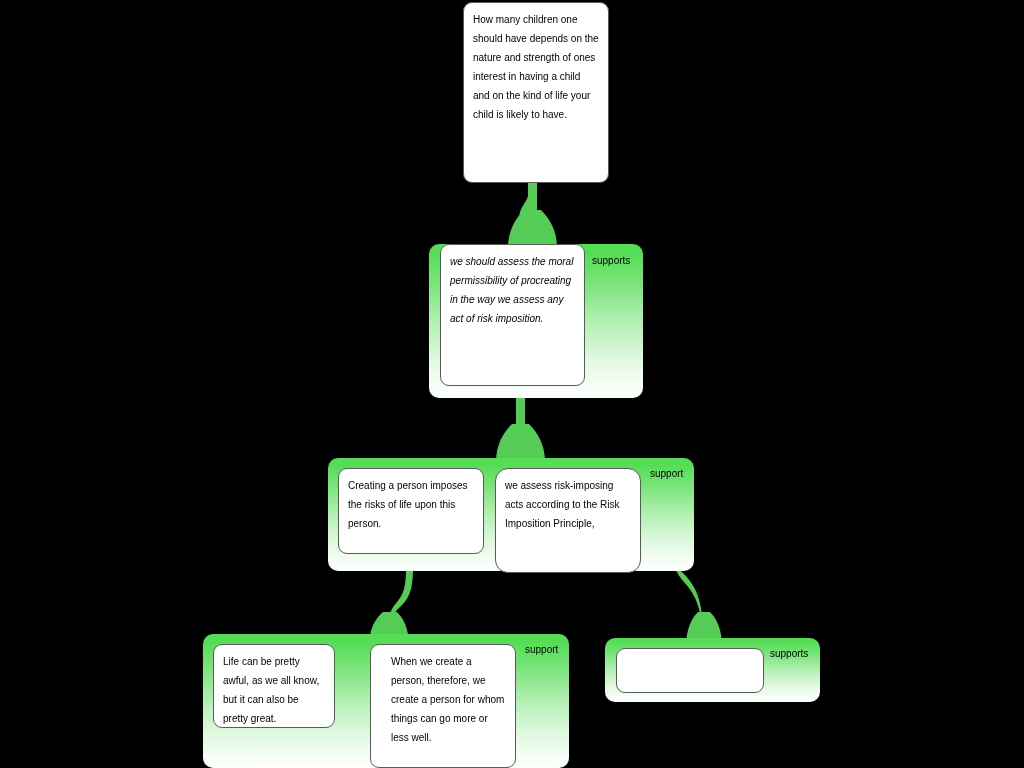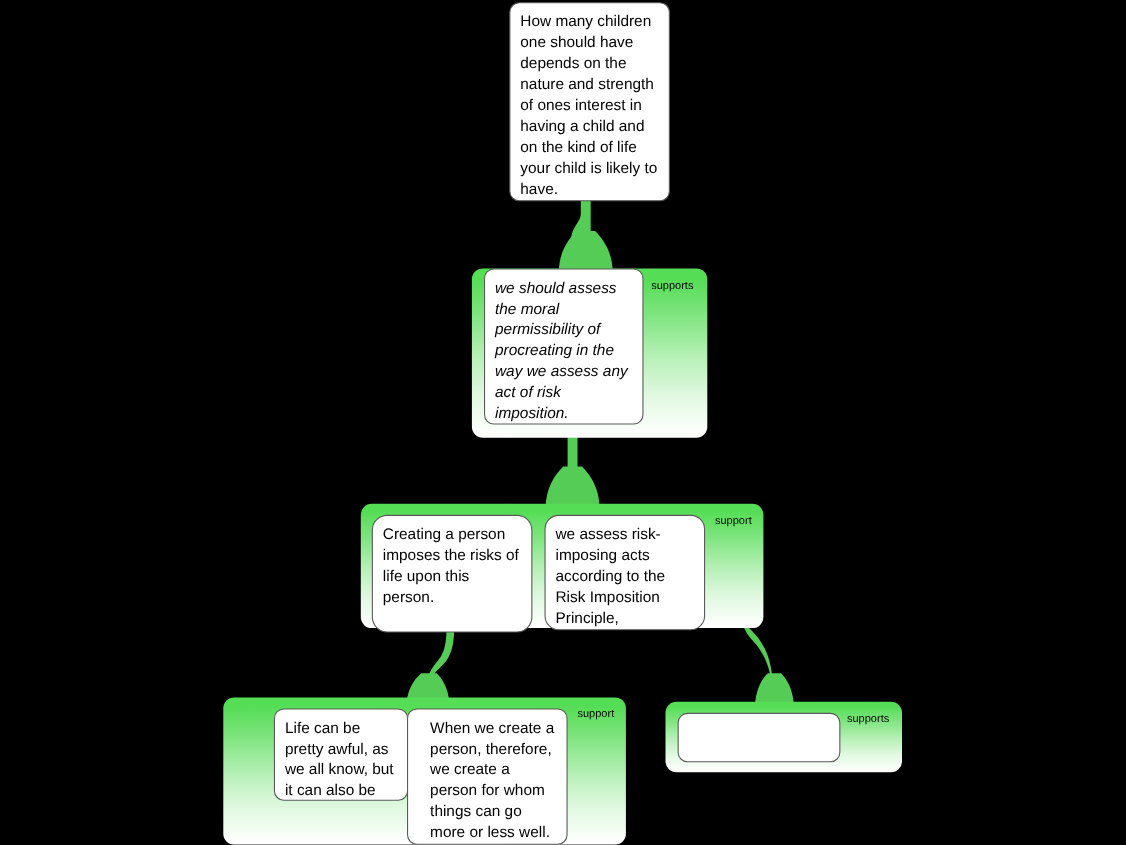--- a/index.html
+++ b/index.html
@@ -39,21 +39,21 @@
 
   
   .claim-box {
     position: absolute;
     box-sizing: border-box;
     background: #ffffff;
     border: 1px solid #5a5a5a;
     border-radius: 9px;
     padding: 7px 9px 7px 9px;
     color: #000000;
-    font-size: 14px;
+    font-size: 10px;
     line-height: 19px;
     font-family: "Liberation Sans", sans-serif;
     overflow: hidden;
   }
 
   
   .reason-panel {
     position: absolute;
     box-sizing: border-box;
     border-radius: 10px;
@@ -139,29 +139,29 @@
     <div class="reason-panel" style="left:429px; top:244px; width:214px; height:154px;">
       <div class="reason-label" style="left:163px; top:10px; width:48px;">supports</div>
     </div>
     <div class="claim-box" style="left:440px; top:244px; width:145px; height:142px;font-style:italic;">we should assess the moral permissibility of procreating in the way we assess any act of risk imposition.</div>
   </div>
 
   <div class="node">
     <div class="reason-panel" style="left:328px; top:458px; width:366px; height:113px;">
       <div class="reason-label" style="left:322px; top:9px; width:44px;">support</div>
     </div>
-    <div class="claim-box" style="left:338px; top:468px; width:146px; height:107px;border-radius:14px;">Creating a person imposes the risks of life upon this person.</div>
+    <div class="claim-box" style="left:338px; top:468px; width:146px; height:86px;">Creating a person imposes the risks of life upon this person.</div>
     <div class="claim-box" style="left:495px; top:468px; width:146px; height:105px;border-radius:13px;">we assess risk-imposing acts according to the Risk Imposition Principle,</div>
   </div>
 
   <div class="node">
     <div class="reason-panel" style="left:203px; top:634px; width:366px; height:134px;">
       <div class="reason-label" style="left:322px; top:9px; width:44px;">support</div>
     </div>
-    <div class="claim-box" style="left:213px; top:644px; width:122px; height:84px;margin-left:36px;">Life can be pretty awful, as we all know, but it can also be pretty great.</div>
+    <div class="claim-box" style="left:213px; top:644px; width:122px; height:84px;">Life can be pretty awful, as we all know, but it can also be pretty great.</div>
     <div class="claim-box" style="left:370px; top:644px; width:146px; height:124px;padding-left:20px;">When we create a person, therefore, we create a person for whom things can go more or less well.</div>
   </div>
 
   <div class="node">
     <div class="reason-panel" style="left:605px; top:638px; width:215px; height:64px;">
       <div class="reason-label" style="left:165px; top:9px; width:48px;">supports</div>
     </div>
     <div class="claim-box" style="left:616px; top:648px; width:148px; height:45px;"></div>
   </div>
 

